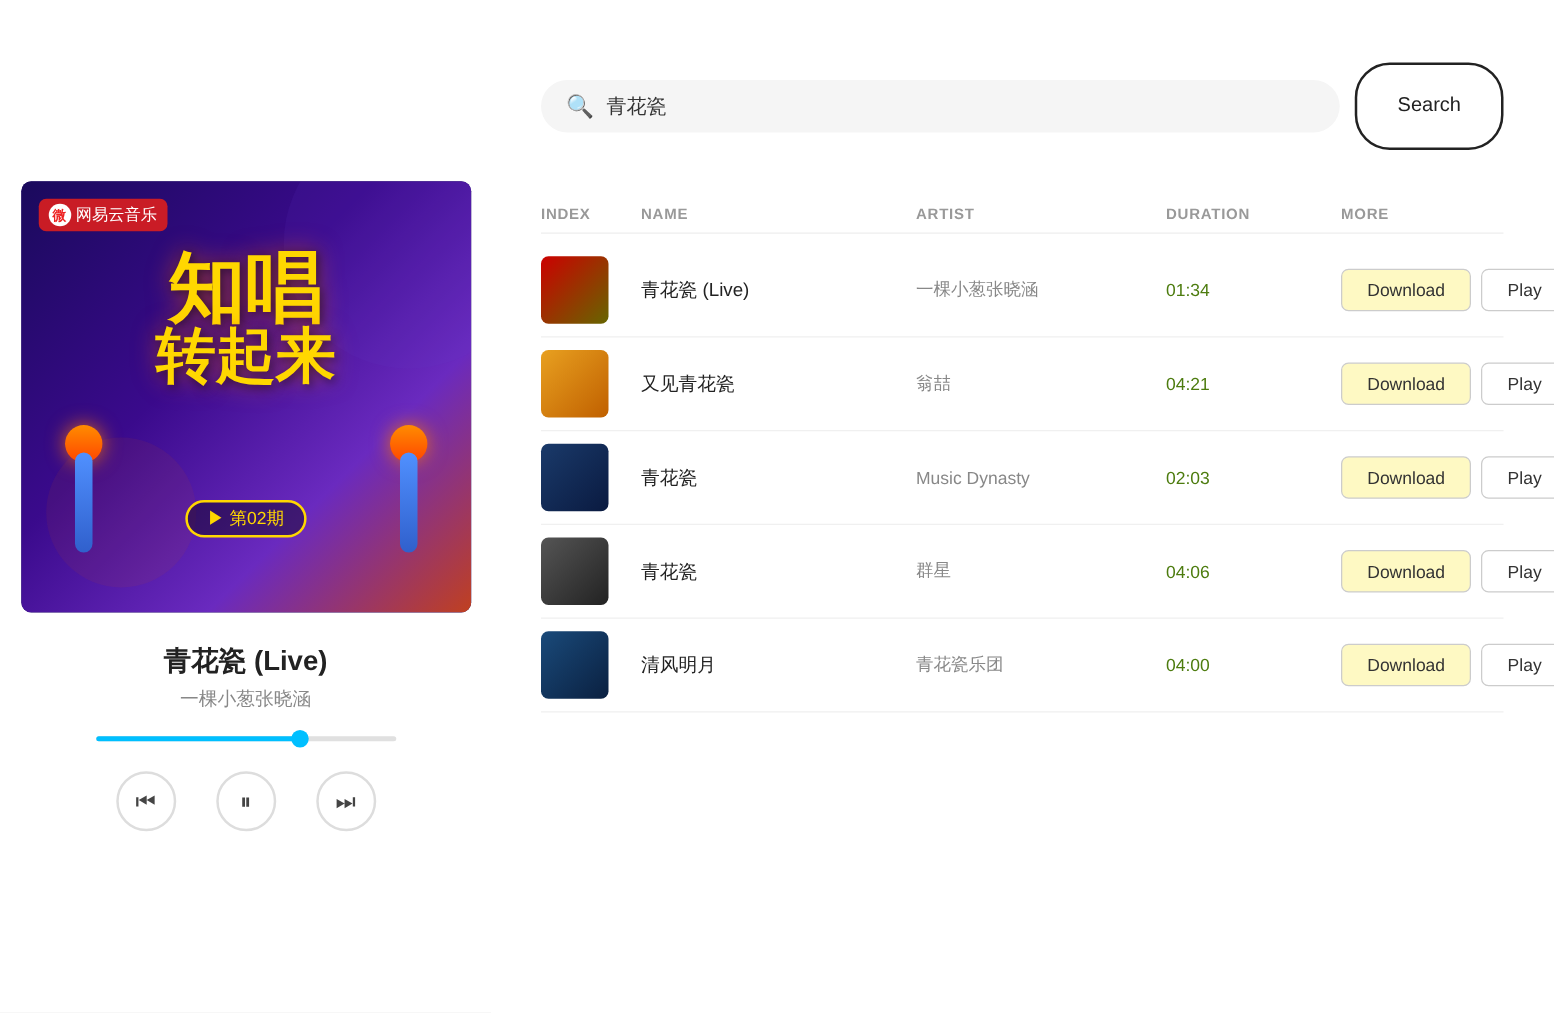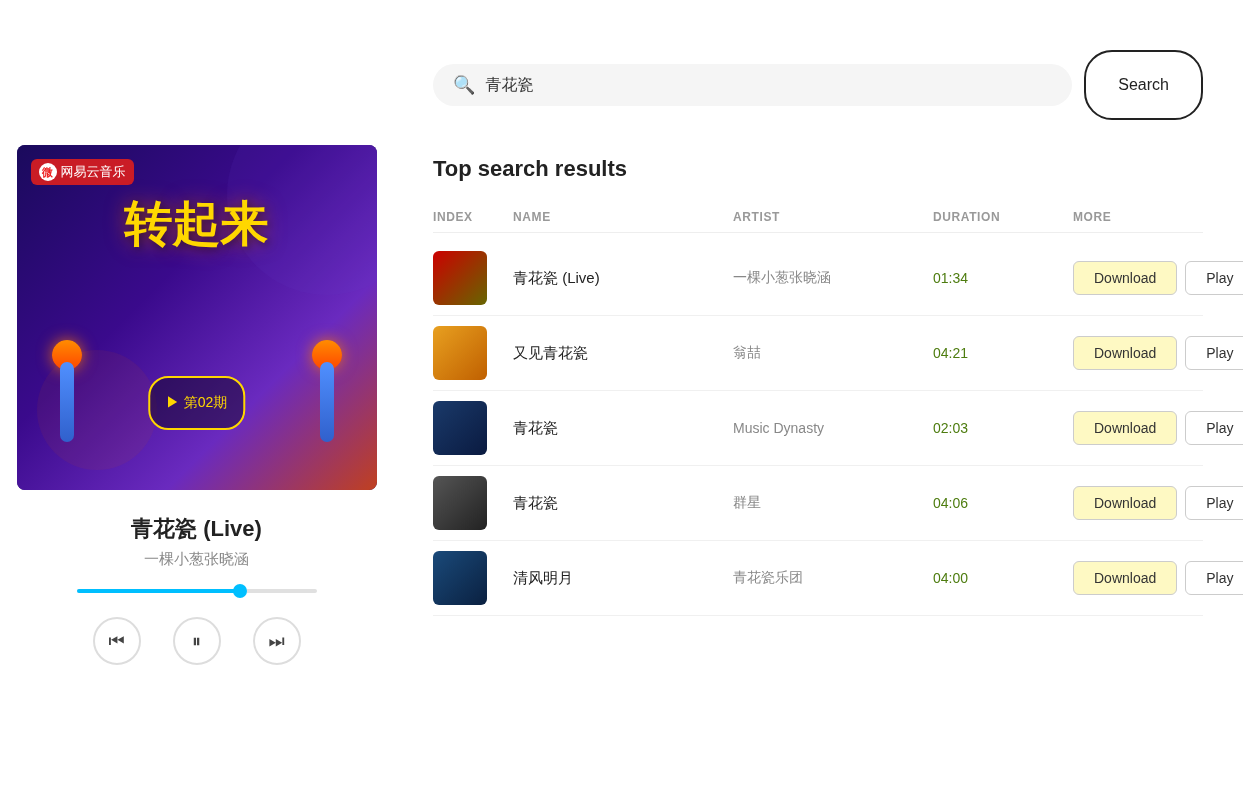--- a/index.html
+++ b/index.html
@@ -90,21 +90,21 @@
     }
 
     .episode-badge {
       position: absolute;
       bottom: 60px;
       left: 50%;
       transform: translateX(-50%);
       background: rgba(0,0,0,0.4);
       border: 2px solid #ffd700;
       border-radius: 20px;
-      padding: 16px 16px;
+      padding: 4px 16px;
       color: #ffd700;
       font-size: 14px;
       white-space: nowrap;
     }
 
     .lamp-left, .lamp-right {
       position: absolute;
       width: 40px;
       height: 120px;
       bottom: 30px;
@@ -350,20 +350,21 @@
 
       <div class="album-logo">
         <div class="weibo-icon">微</div>
         <span class="logo-text">网易云音乐</span>
       </div>
 
       <div class="deco-circle" style="width:200px;height:200px;background:rgba(100,60,200,0.4);top:-50px;right:-50px;"></div>
       <div class="deco-circle" style="width:120px;height:120px;background:rgba(200,80,20,0.3);bottom:20px;left:20px;"></div>
 
       <div class="album-title-overlay">
+        <div class="big-chinese-text">知唱</div>
         <div class="big-chinese-text" style="font-size:48px;">转起来</div>
       </div>
 
       <div class="lamp-left">
         <div class="lamp-head"></div>
         <div class="lamp-body"></div>
       </div>
       <div class="lamp-right">
         <div class="lamp-head"></div>
         <div class="lamp-body"></div>
@@ -392,21 +393,20 @@
 
 <div class="search-panel">
   <div class="search-bar">
     <div class="search-input-wrapper">
       <span class="search-icon-svg">🔍</span>
       <input class="search-input" value="青花瓷" type="text" style="">
     </div>
     <button class="search-button">Search</button>
   </div>
 
-  <div class="results-title">Top search results</div>
 
   <div class="table-header">
     <div class="table-header-cell">INDEX</div>
     <div class="table-header-cell">NAME</div>
     <div class="table-header-cell">ARTIST</div>
     <div class="table-header-cell">DURATION</div>
     <div class="table-header-cell">MORE</div>
   </div>
 
   <div id="table-body">

